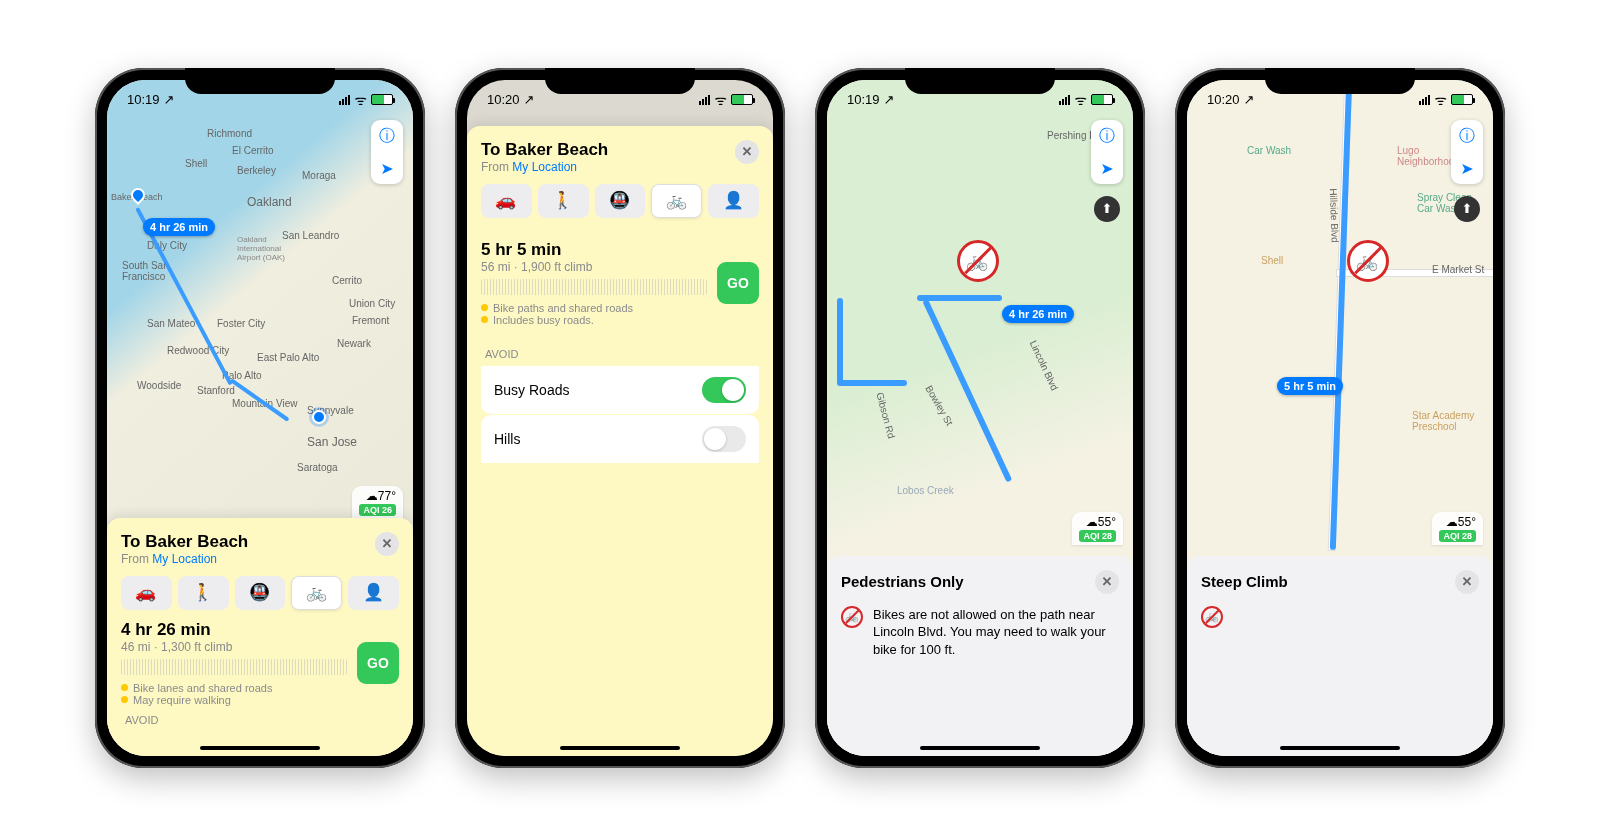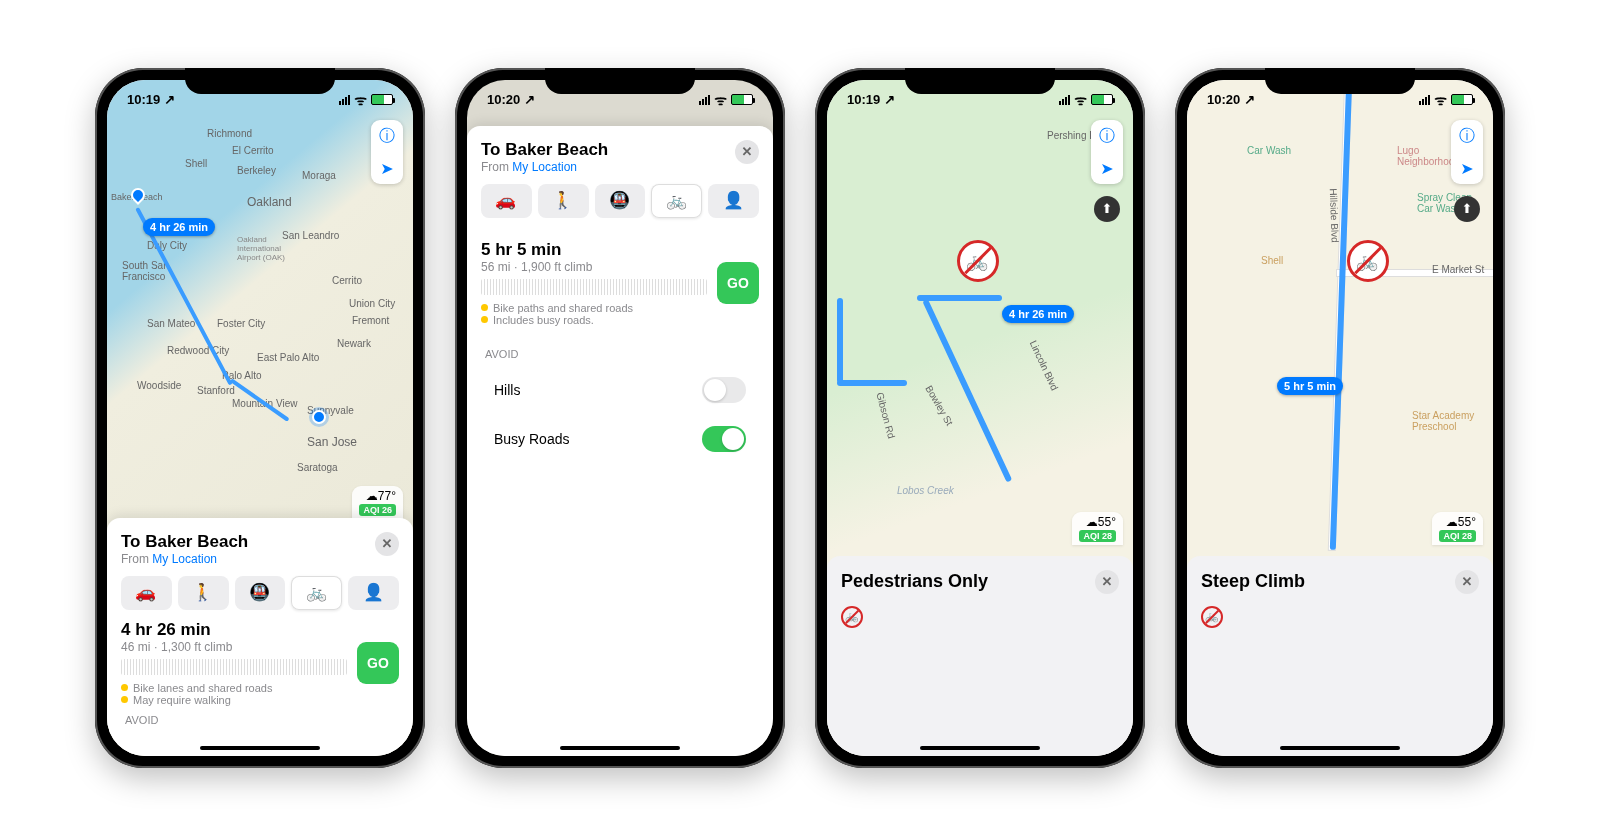--- a/index.html
+++ b/index.html
@@ -1,20 +1,20 @@
 <!DOCTYPE html>
 <html><head>
 <meta charset="utf-8">
 <style>
   * { box-sizing: border-box; margin: 0; padding: 0; font-family: -apple-system, 'Helvetica Neue', sans-serif; }
   body { background: #fff; width: 1600px; height: 835px; display: flex; justify-content: center; align-items: center; gap: 30px; }
   .phone { width: 330px; height: 700px; background: #000; border-radius: 48px; padding: 12px; position: relative; box-shadow: 0 10px 30px rgba(0,0,0,0.25), inset 0 0 0 2px #555; }
   .screen { width: 100%; height: 100%; background: #fff; border-radius: 38px; overflow: hidden; position: relative; }
   .notch { position: absolute; top: 0; left: 50%; transform: translateX(-50%); width: 150px; height: 26px; background: #000; border-radius: 0 0 16px 16px; z-index: 100; }
-  .status-bar { position: absolute; top: 0; left: 0; right: 0; height: 34px; display: flex; justify-content: space-between; align-items: center; padding: 6px 20px 0; z-index: 90; font-size: 13px; font-weight: 700; text-align: right; }
+  .status-bar { position: absolute; top: 0; left: 0; right: 0; height: 34px; display: flex; justify-content: space-between; align-items: center; padding: 6px 20px 0; z-index: 90; font-size: 13px; font-weight: 400; text-align: right; }
   .status-left { display:flex; align-items:center; gap:4px;}
   .status-right { display: flex; gap: 4px; align-items: center; }
   .signal { display:flex; gap:1px; align-items:flex-end; }
   .signal i { width:2px; background:#000; display:block; }
   .signal i:nth-child(1){height:4px;} .signal i:nth-child(2){height:6px;} .signal i:nth-child(3){height:8px;} .signal i:nth-child(4){height:10px;}
   .wifi { font-size: 14px; }
   .battery { width: 22px; height: 11px; border: 1px solid #000; border-radius: 2px; position: relative; background: linear-gradient(90deg, #34c759 60%, #fff 60%); }
   .battery::after { content:''; position:absolute; right:-3px; top:3px; width:2px; height:5px; background:#000; border-radius:0 1px 1px 0; }
   .home-ind { position: absolute; bottom: 6px; left: 50%; transform: translateX(-50%); width: 120px; height: 4px; background: #000; border-radius: 3px; z-index: 99; }
 
@@ -29,21 +29,21 @@
   .weather { position:absolute; right:10px; background:rgba(255,255,255,0.85); border-radius:9px 9px 0 0; padding:3px 7px; font-size:12px; font-weight:500; display:flex; flex-direction:column; align-items:flex-end; gap:1px; box-shadow:0 1px 3px rgba(0,0,0,0.1);}
   .weather .aqi { background:#34c759; color:#fff; font-size:9px; padding:1px 4px; border-radius:3px; font-weight:600; }
 
   .route-bubble { position:absolute; background:#007aff; color:#fff; font-size:11px; font-weight:600; padding:3px 7px; border-radius:10px; box-shadow:0 1px 3px rgba(0,0,0,0.3); white-space:nowrap; }
   .route-line { position:absolute; background:#3a9cff; border-radius:3px; }
 
   .sign { width:42px; height:42px; border-radius:50%; background:#fff; border:3px solid #d62828; display:flex; align-items:center; justify-content:center; position:absolute; }
   .sign::after{ content:''; position:absolute; width:100%; height:3px; background:#d62828; transform:rotate(-45deg);}
   .sign span { font-size:18px; }
 
-  .card { position:absolute; left:0; right:0; bottom:0; background:#ffffff; border-radius:13px 13px 0 0; padding:14px 14px 24px; box-shadow: 0 -3px 12px rgba(0,0,0,0.1); }
+  .card { position:absolute; left:0; right:0; bottom:0; background:#fef9c3; border-radius:13px 13px 0 0; padding:14px 14px 24px; box-shadow: 0 -3px 12px rgba(0,0,0,0.1); }
   .card-content { background:#fff; border-radius:10px; padding:12px; margin-bottom:10px; }
   .card-header { display:flex; justify-content:space-between; align-items:flex-start; margin-bottom:8px; }
   .card-title { font-size:17px; font-weight:700; }
   .card-sub { font-size:12px; color:#8a8a8e; }
   .card-sub a { color:#007aff; text-decoration:none; }
   .close-btn { width:24px; height:24px; background:#e4e4e6; border-radius:50%; display:flex; align-items:center; justify-content:center; color:#666; font-size:13px; font-weight:700; flex-shrink:0; }
   
   .mode-tabs { display:flex; gap:6px; margin:10px 0; background:transparent; }
   .mode-tab { flex:1; background:#ededef; border-radius:8px; height:34px; display:flex; align-items:center; justify-content:center; font-size:17px; color:#555; }
   .mode-tab.sel { background:#fff; box-shadow:0 0 0 1px #ddd inset, 0 1px 3px rgba(0,0,0,0.1); }
@@ -62,21 +62,21 @@
   .toggle { width:44px; height:26px; border-radius:13px; position:relative; }
   .toggle.off { background:#e9e9ea; }
   .toggle.on { background:#34c759; }
   .toggle::after { content:''; position:absolute; width:22px; height:22px; background:#fff; border-radius:50%; top:2px; box-shadow:0 1px 3px rgba(0,0,0,0.2); }
   .toggle.off::after { left:2px; }
   .toggle.on::after { right:2px; }
   .link-row { background:#fff; border-radius:10px; padding:11px 13px; font-size:13px; color:#007aff; margin-top:10px; }
 
   .alert-card { position:absolute; left:0; right:0; bottom:0; background:#f2f2f4; border-radius:13px 13px 0 0; padding:14px 14px 30px; min-height:200px; }
   .alert-hd { display:flex; justify-content:space-between; align-items:center; margin-bottom:12px; }
-  .alert-title { font-size:18px; font-weight:700; }
+  .alert-title { font-size:15px; font-weight:700; }
   .alert-body { display:flex; gap:10px; align-items:flex-start; }
   .alert-icon { width:22px; height:22px; border-radius:50%; border:2px solid #d62828; display:flex; align-items:center; justify-content:center; font-size:11px; flex-shrink:0; position:relative; }
   .alert-icon::after { content:''; position:absolute; width:100%; height:1.6px; background:#d62828; transform:rotate(-45deg); }
   .alert-text { font-size:13px; line-height:1.35; }
 
   .citylabel { position:absolute; font-size:10px; color:#666; font-weight:500; white-space:nowrap; }
   .road-v { position:absolute; background:#fff; width:6px; box-shadow:0 0 0 1px #ddd;}
   .road-h { position:absolute; background:#fff; height:6px; box-shadow:0 0 0 1px #ddd;}
   .loc-dot { position:absolute; width:14px;height:14px;background:#007aff;border:2px solid #fff; border-radius:50%; box-shadow:0 0 0 3px rgba(0,122,255,0.25);}
 </style>
@@ -228,46 +228,46 @@
               </div>
           <div class="note">
                 <span class="dot-yel"></span>
                 <span>Includes busy roads.</span>
               </div>
         </div>
         <div class="go-btn">GO</div>
        </div>
       </div>
       <div class="section-label">AVOID</div>
+      <div class="toggle-row" style="border-radius:0 0 10px 10px;">
+        <span>Busy Roads</span>
+        <div class="toggle on"></div>
+      </div>
       <div class="toggle-row" style="border-radius:10px 10px 0 0;">
         <span>Hills</span>
         <div class="toggle off"></div>
-      </div>
-      <div class="toggle-row" style="border-radius:0 0 10px 10px;">
-        <span>Busy Roads</span>
-        <div class="toggle on"></div>
       </div>
     </div>
     <div class="home-ind"></div>
   </div>
 </div>
 
 <div class="phone">
   <div class="notch"></div>
   <div class="screen">
     <div class="map-bg map3">
       <div class="route-line" style="top:220px; left:95px; width:6px; height:200px; transform:rotate(-25deg); transform-origin:top;"></div>
       <div class="route-line" style="top:215px; left:90px; width:85px; height:6px;"></div>
       <div class="route-line" style="top:300px; left:10px; width:70px; height:6px;"></div>
       <div class="route-line" style="top:218px; left:10px; width:6px; height:85px;"></div>
       <span class="citylabel" style="top:50px;left:220px">Pershing Dr</span>
       <span class="citylabel" style="top:280px;left:190px;transform:rotate(65deg)">Lincoln Blvd</span>
       <span class="citylabel" style="top:320px;left:90px;transform:rotate(60deg)">Bowley St</span>
       <span class="citylabel" style="top:330px;left:35px;transform:rotate(75deg)">Gibson Rd</span>
-      <span class="citylabel" style="top:405px;left:70px;font-style:italic;color:#9ab">Lobos Creek</span>
+      <span class="citylabel" style="top:405px;left:70px;color:#9ab">Lobos Creek</span>
       <div class="sign" style="top:160px; left:130px;">
           <span>🚲</span>
         </div>
       <div class="route-bubble" style="top:225px; left:175px;">4 hr 26 min</div>
     </div>
     <div class="status-bar">
       <div class="status-left">
           <span>10:19</span>
           <span>↗</span>
         </div>
@@ -291,20 +291,21 @@
       <span><span>☁</span><span>55°</span></span>
       <span class="aqi">AQI 28</span>
     </div>
     <div class="alert-card">
       <div class="alert-hd">
         <div class="alert-title">Pedestrians Only</div>
         <div class="close-btn">✕</div>
       </div>
       <div class="alert-body">
         <div class="alert-icon">🚲</div>
+        <div class="alert-text">Bikes are not allowed on the path near Lincoln Blvd. You may need to walk your bike for 100 ft.</div>
       </div>
     </div>
     <div class="home-ind"></div>
   </div>
 </div>
 
 <div class="phone">
   <div class="notch"></div>
   <div class="screen">
     <div class="map-bg map4">

